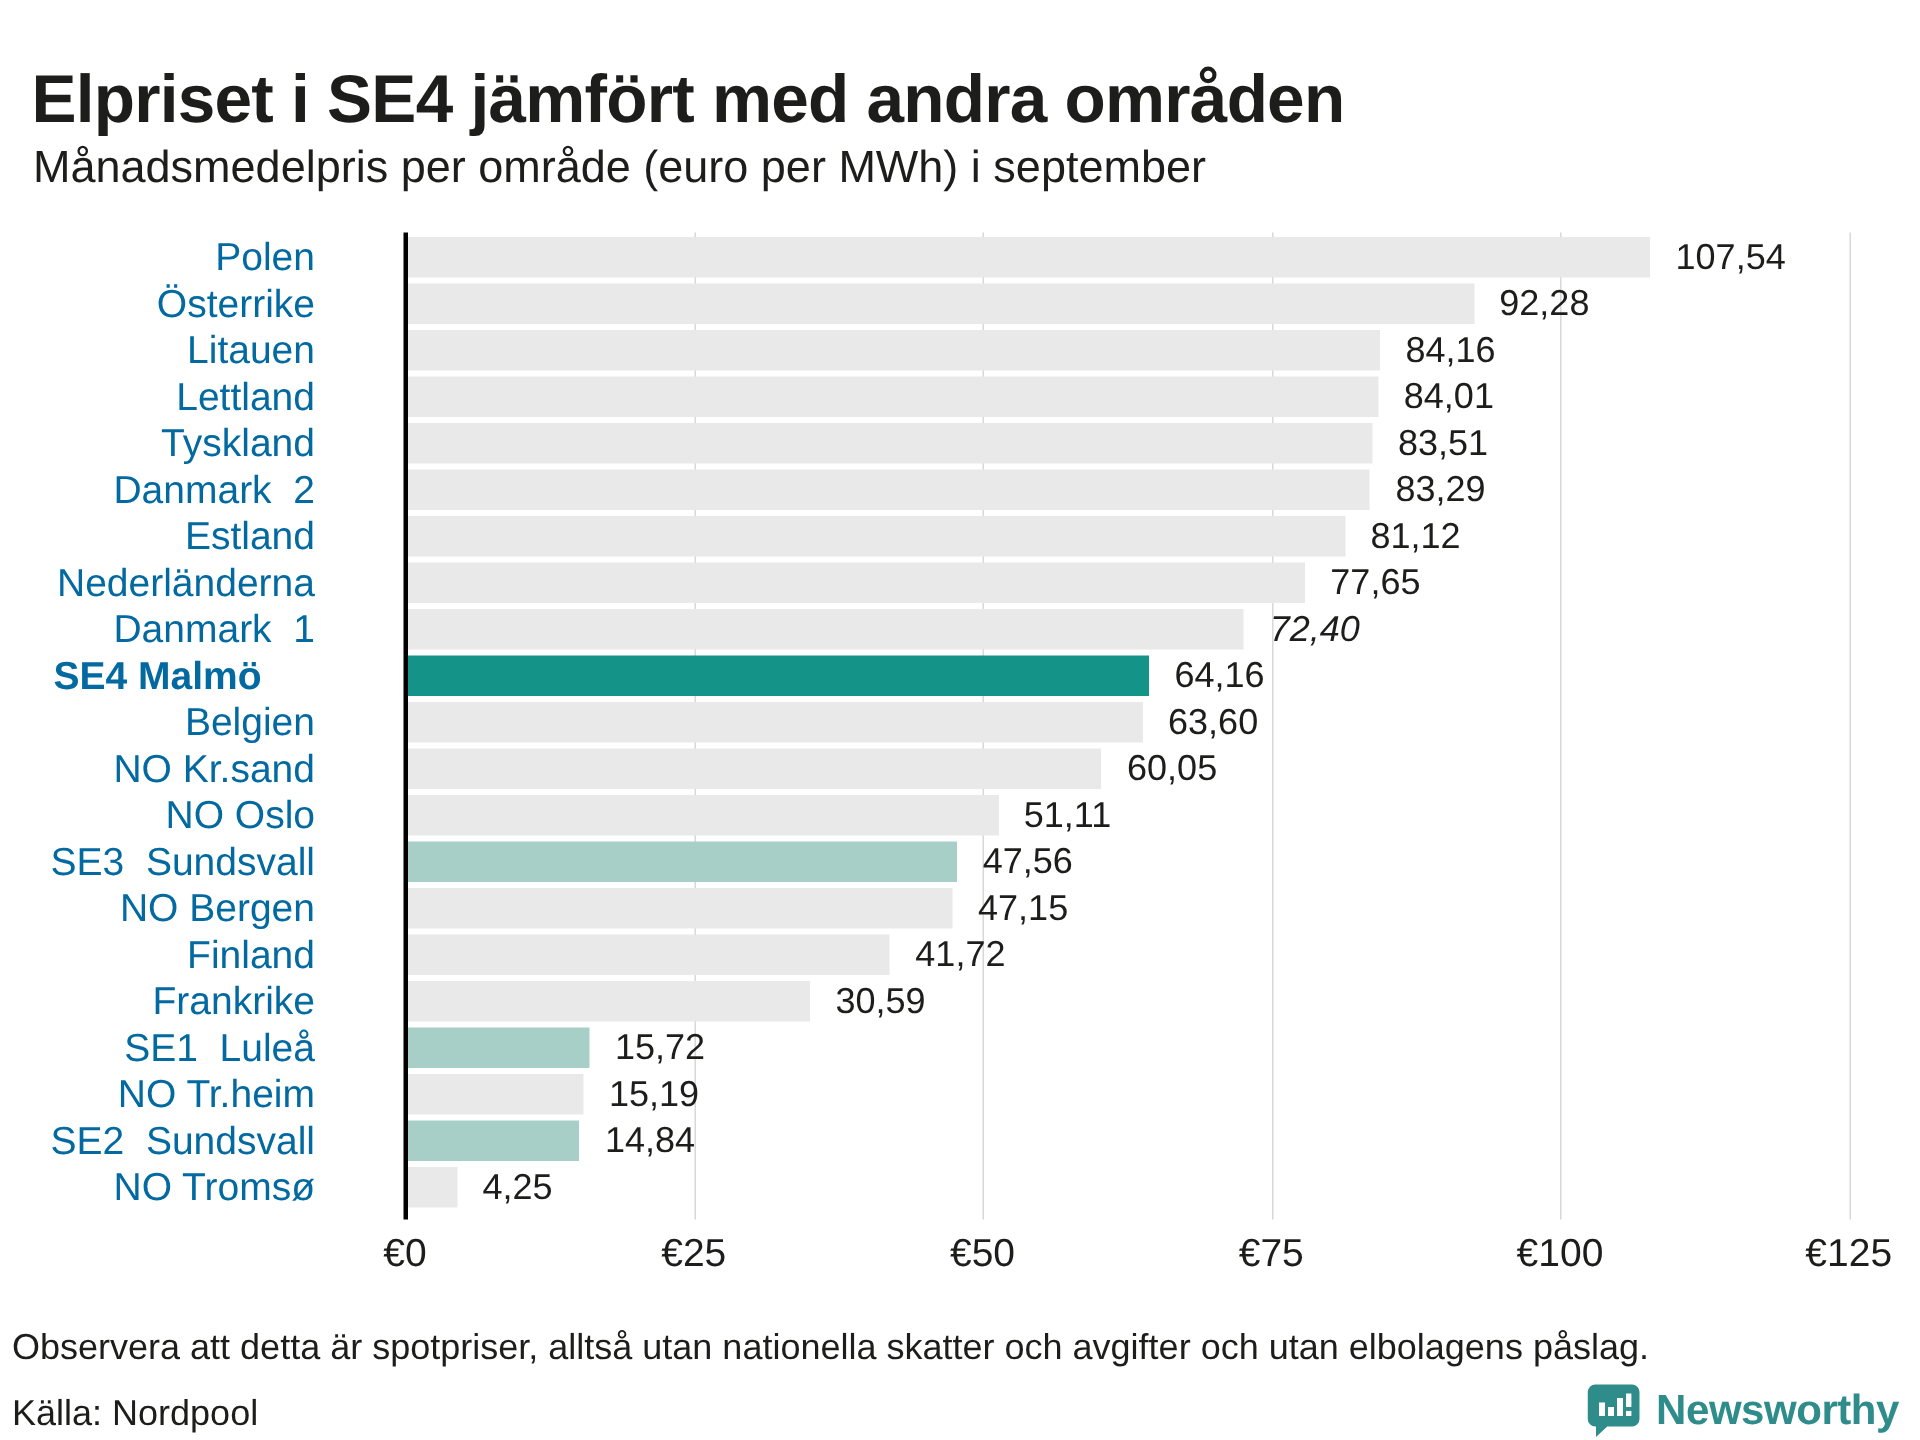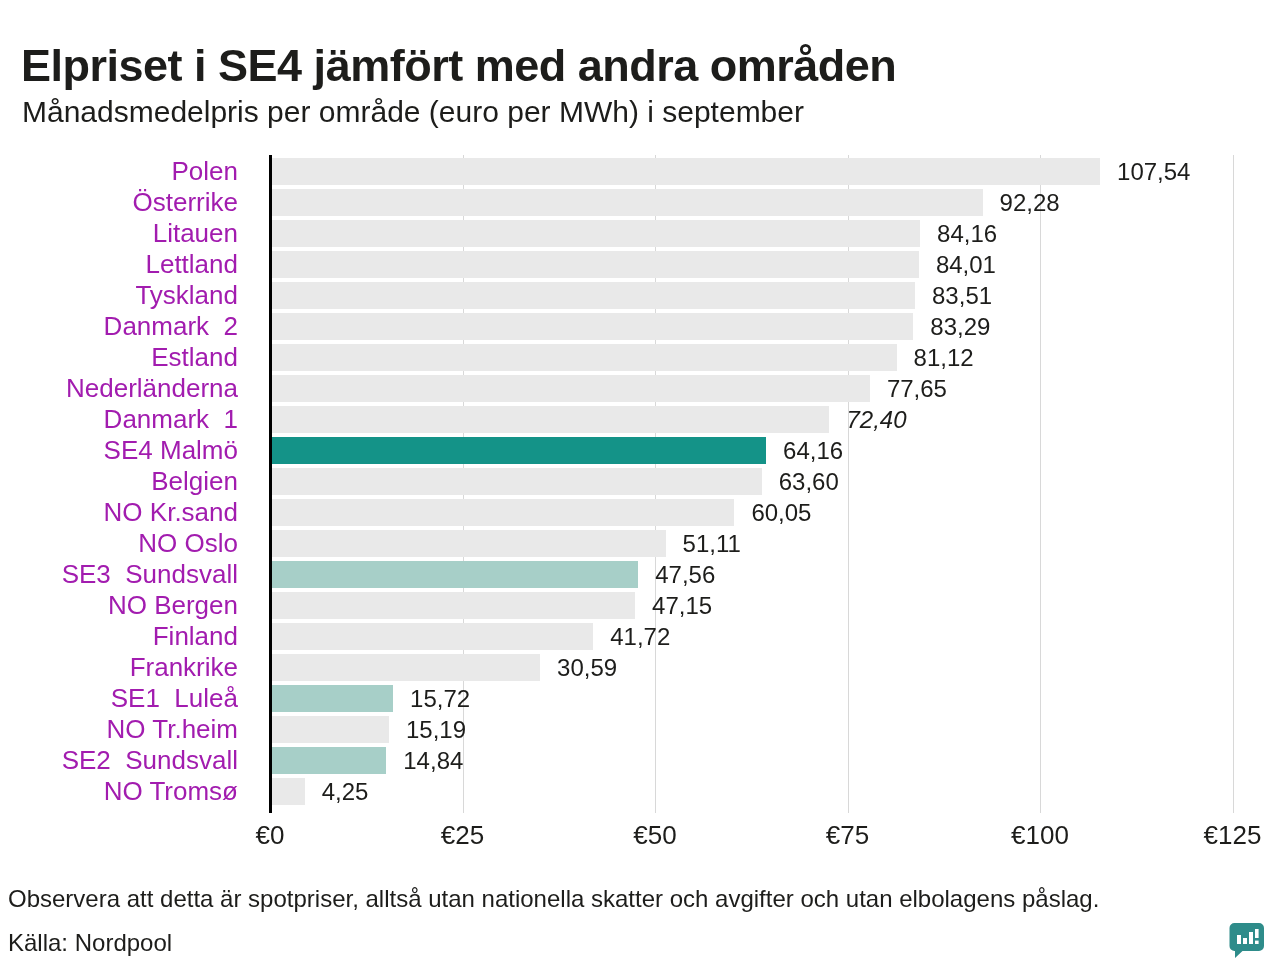--- a/index.html
+++ b/index.html
@@ -14,23 +14,23 @@
   }
   .subtitle{
     position:absolute;left:22px;top:95px;font-size:30px;font-weight:400;
     color:#1d1d1b;white-space:pre;
   }
   .plot{position:absolute;left:0;top:155px;width:1280px;height:658px;}
   .gridline{position:absolute;top:0;width:1px;height:658px;background:#d8d8d8;}
   .axis-line{position:absolute;left:269px;top:0;width:3px;height:658px;background:#000000;}
   .row-label{
     position:absolute;left:0;width:210px;text-align:right;font-size:26px;
-    color:#a21caf;white-space:pre;padding-left:28px;
+    color:#0369a1;white-space:pre;
   }
-  .row-label.bold{font-weight:400;}
+  .row-label.bold{font-weight:700;text-align:center;}
   .bar{position:absolute;left:272px;height:27px;}
   .value-label{
     position:absolute;font-size:24px;color:#1d1d1b;white-space:pre;
   }
   .x-axis{position:absolute;left:0;top:820px;width:1280px;height:36px;}
   .x-tick{
     position:absolute;transform:translateX(-50%);font-size:26px;color:#1d1d1b;
     white-space:pre;
   }
   .footnote{
@@ -140,13 +140,14 @@
   <span style="display:inline-block;line-height:0;">
     <svg width="37" height="37" viewBox="0 0 37 37">
       <path d="M7 2 h23 a5 5 0 0 1 5 5 v18 a5 5 0 0 1 -5 5 h-16.5 l-7.5 7 v-7 h-0.5 a5 5 0 0 1 -5 -5 v-18 a5 5 0 0 1 5 -5 z" fill="#2e8c8a"></path>
       <rect x="8" y="14" width="4" height="9" fill="#ffffff"></rect>
       <rect x="14" y="17" width="4" height="6" fill="#ffffff"></rect>
       <rect x="20" y="11" width="4" height="12" fill="#ffffff"></rect>
       <rect x="26" y="8" width="3.6" height="9" fill="#ffffff"></rect>
       <rect x="26" y="19.6" width="3.6" height="3.4" fill="#ffffff"></rect>
     </svg>
   </span>
+  <span class="brand-name">Newsworthy</span>
 </div>
 
 </body></html>

